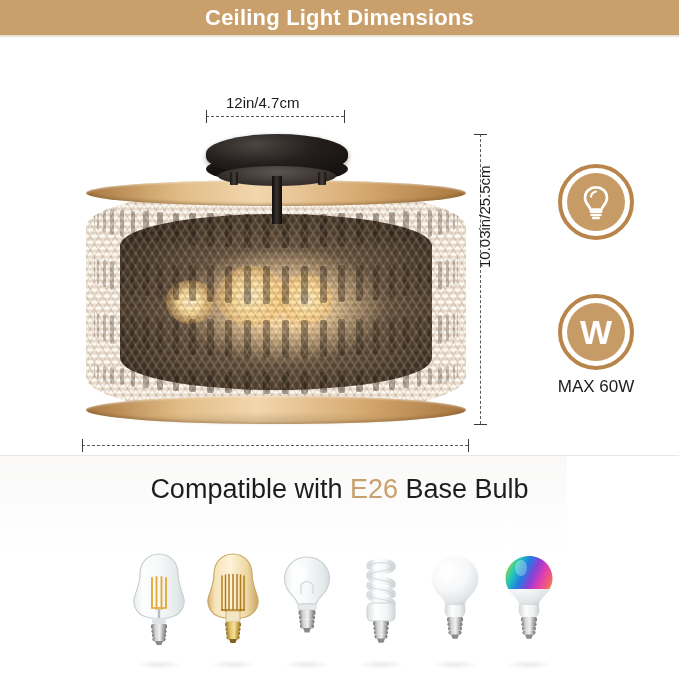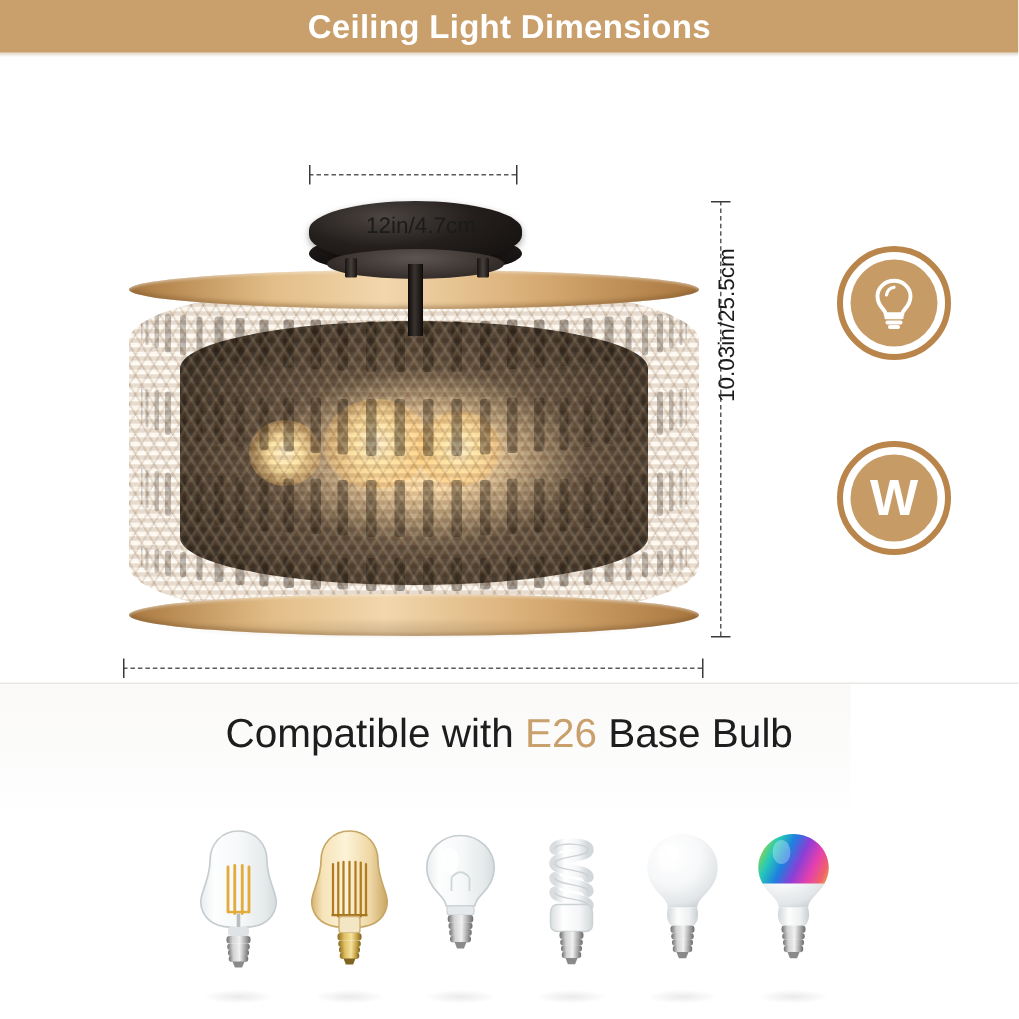--- a/index.html
+++ b/index.html
@@ -71,21 +71,21 @@
   .tick-v {
     position: absolute;
     width: 0; height: 13px;
     border-left: 1px solid #3a3a3a;
   }
   .tick-h {
     position: absolute;
     height: 0; width: 13px;
     border-top: 1px solid #3a3a3a;
   }
-  .dim-top-label { left: 244px; top: 56px; margin-top: 48px; }
+  .dim-top-label { left: 226px; top: 56px; }
 
   
   .dim-bot-line {
     position: absolute;
     left: 82px; top: 407px;
     width: 386px; height: 0;
     border-top: 1px dashed #5a5a5a;
   }
   .dim-bot-label { left: 227px; top: 417px; }
 
@@ -521,20 +521,21 @@
         </div>
       </div>
     </div>
 
     <div class="badge" id="badge-watt">
       <div class="badge-ring">
         <div class="badge-inner">
           <span class="badge-w">W</span>
         </div>
       </div>
+      <div class="badge-caption">MAX 60W</div>
     </div>
 
   </div>
 
   <div class="section-divider"></div>
 
   <div class="compat-panel">
 
     <div class="compat-line1"><span>Compatible with </span><span class="hl">E26</span><span> Base Bulb</span></div>
 

